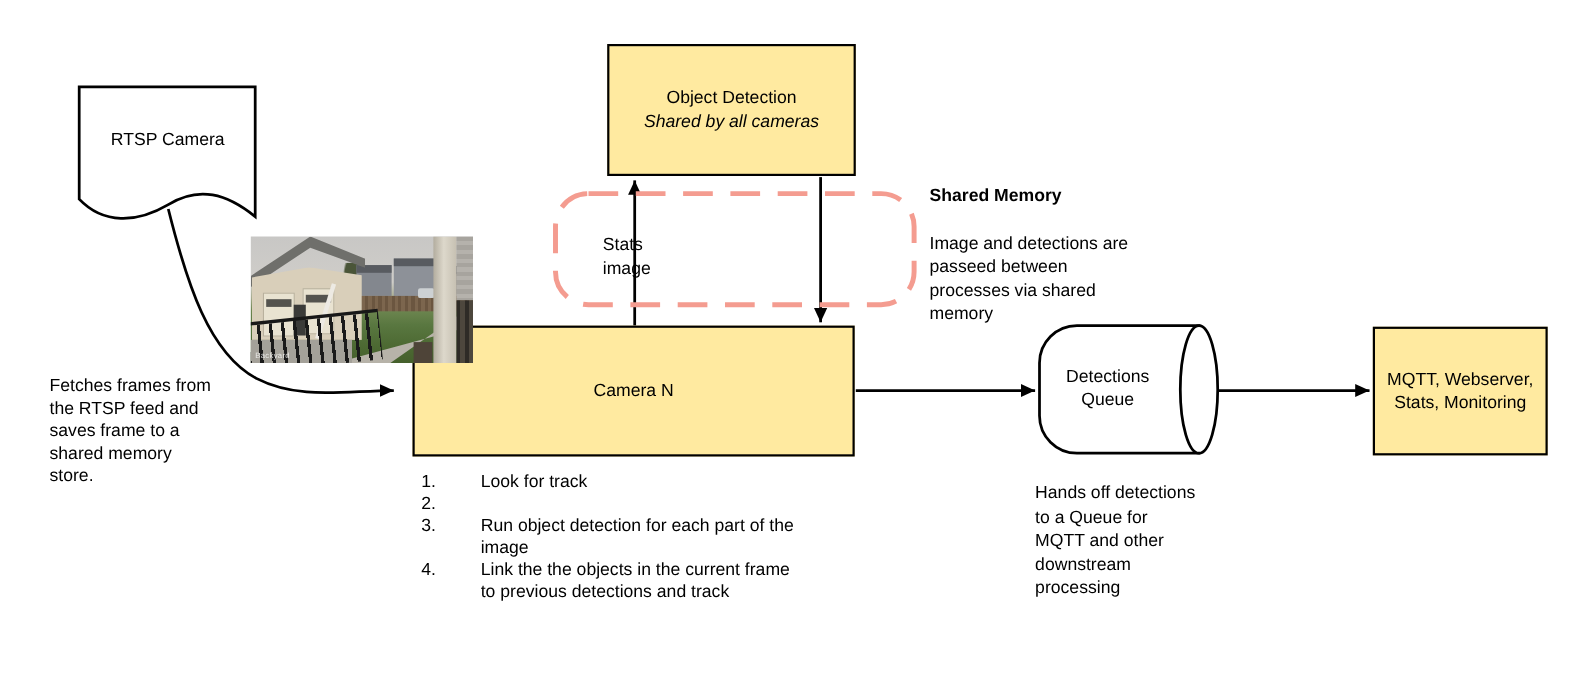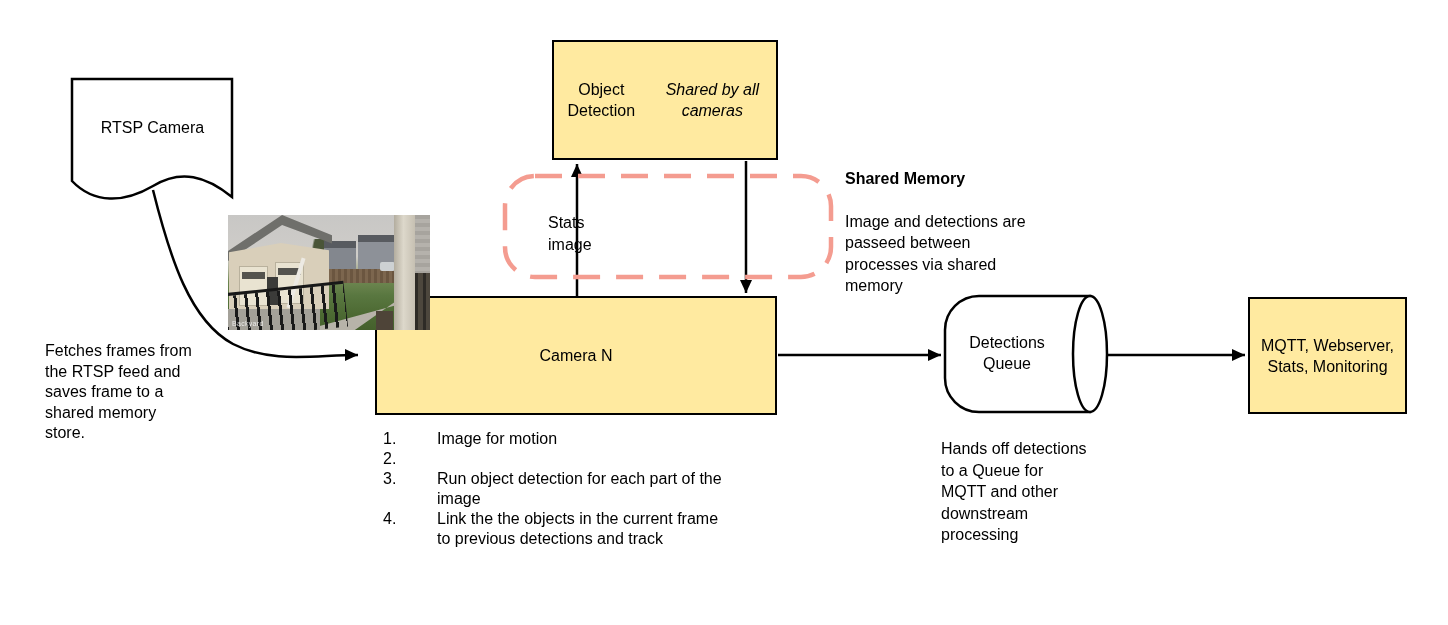--- a/index.html
+++ b/index.html
@@ -25,21 +25,21 @@
   .shape-outline { fill: #ffffff; stroke: var(--node-border); stroke-width: 2.5; }
   .connector { fill: none; stroke: var(--connector); stroke-width: 2.5; }
   .arrowhead-fill { fill: var(--connector); }
   .shm-rect { fill: none; stroke: var(--shared-memory-outline); stroke-width: 4.5; stroke-dasharray: 27 16; }
 
   .box {
     position: absolute;
     background: var(--node-fill);
     border: 2px solid var(--node-border);
     display: flex;
-    flex-direction: row;
+    flex-direction: column;
     align-items: center;
     justify-content: center;
     text-align: center;
     line-height: 21px;
     z-index: 1;
   }
   #box-object-detection { left: 552px; top: 40px;  width: 226px; height: 120px; }
   #box-camera-n        { left: 375px; top: 296px; width: 402px; height: 119px; }
   #box-outputs         { left: 1248px; top: 297px; width: 159px; height: 117px; padding: 10px 3px; }
   .italic { font-style: italic; }
@@ -177,21 +177,21 @@
 
   <div class="note" id="note-handoff">Hands off detections
 to a Queue for
 MQTT and other
 downstream
 processing</div>
 
   <div class="steps">
       <div class="step-row">
         <div class="step-num">1.</div>
-        <div class="step-text">Image for motion</div>
+        <div class="step-text">Look for track</div>
       </div>
       <div class="step-row">
         <div class="step-num">2.</div>
       </div>
       <div class="step-row">
         <div class="step-num">3.</div>
         <div class="step-text">Run object detection for each part of the
 image</div>
       </div>
       <div class="step-row">

